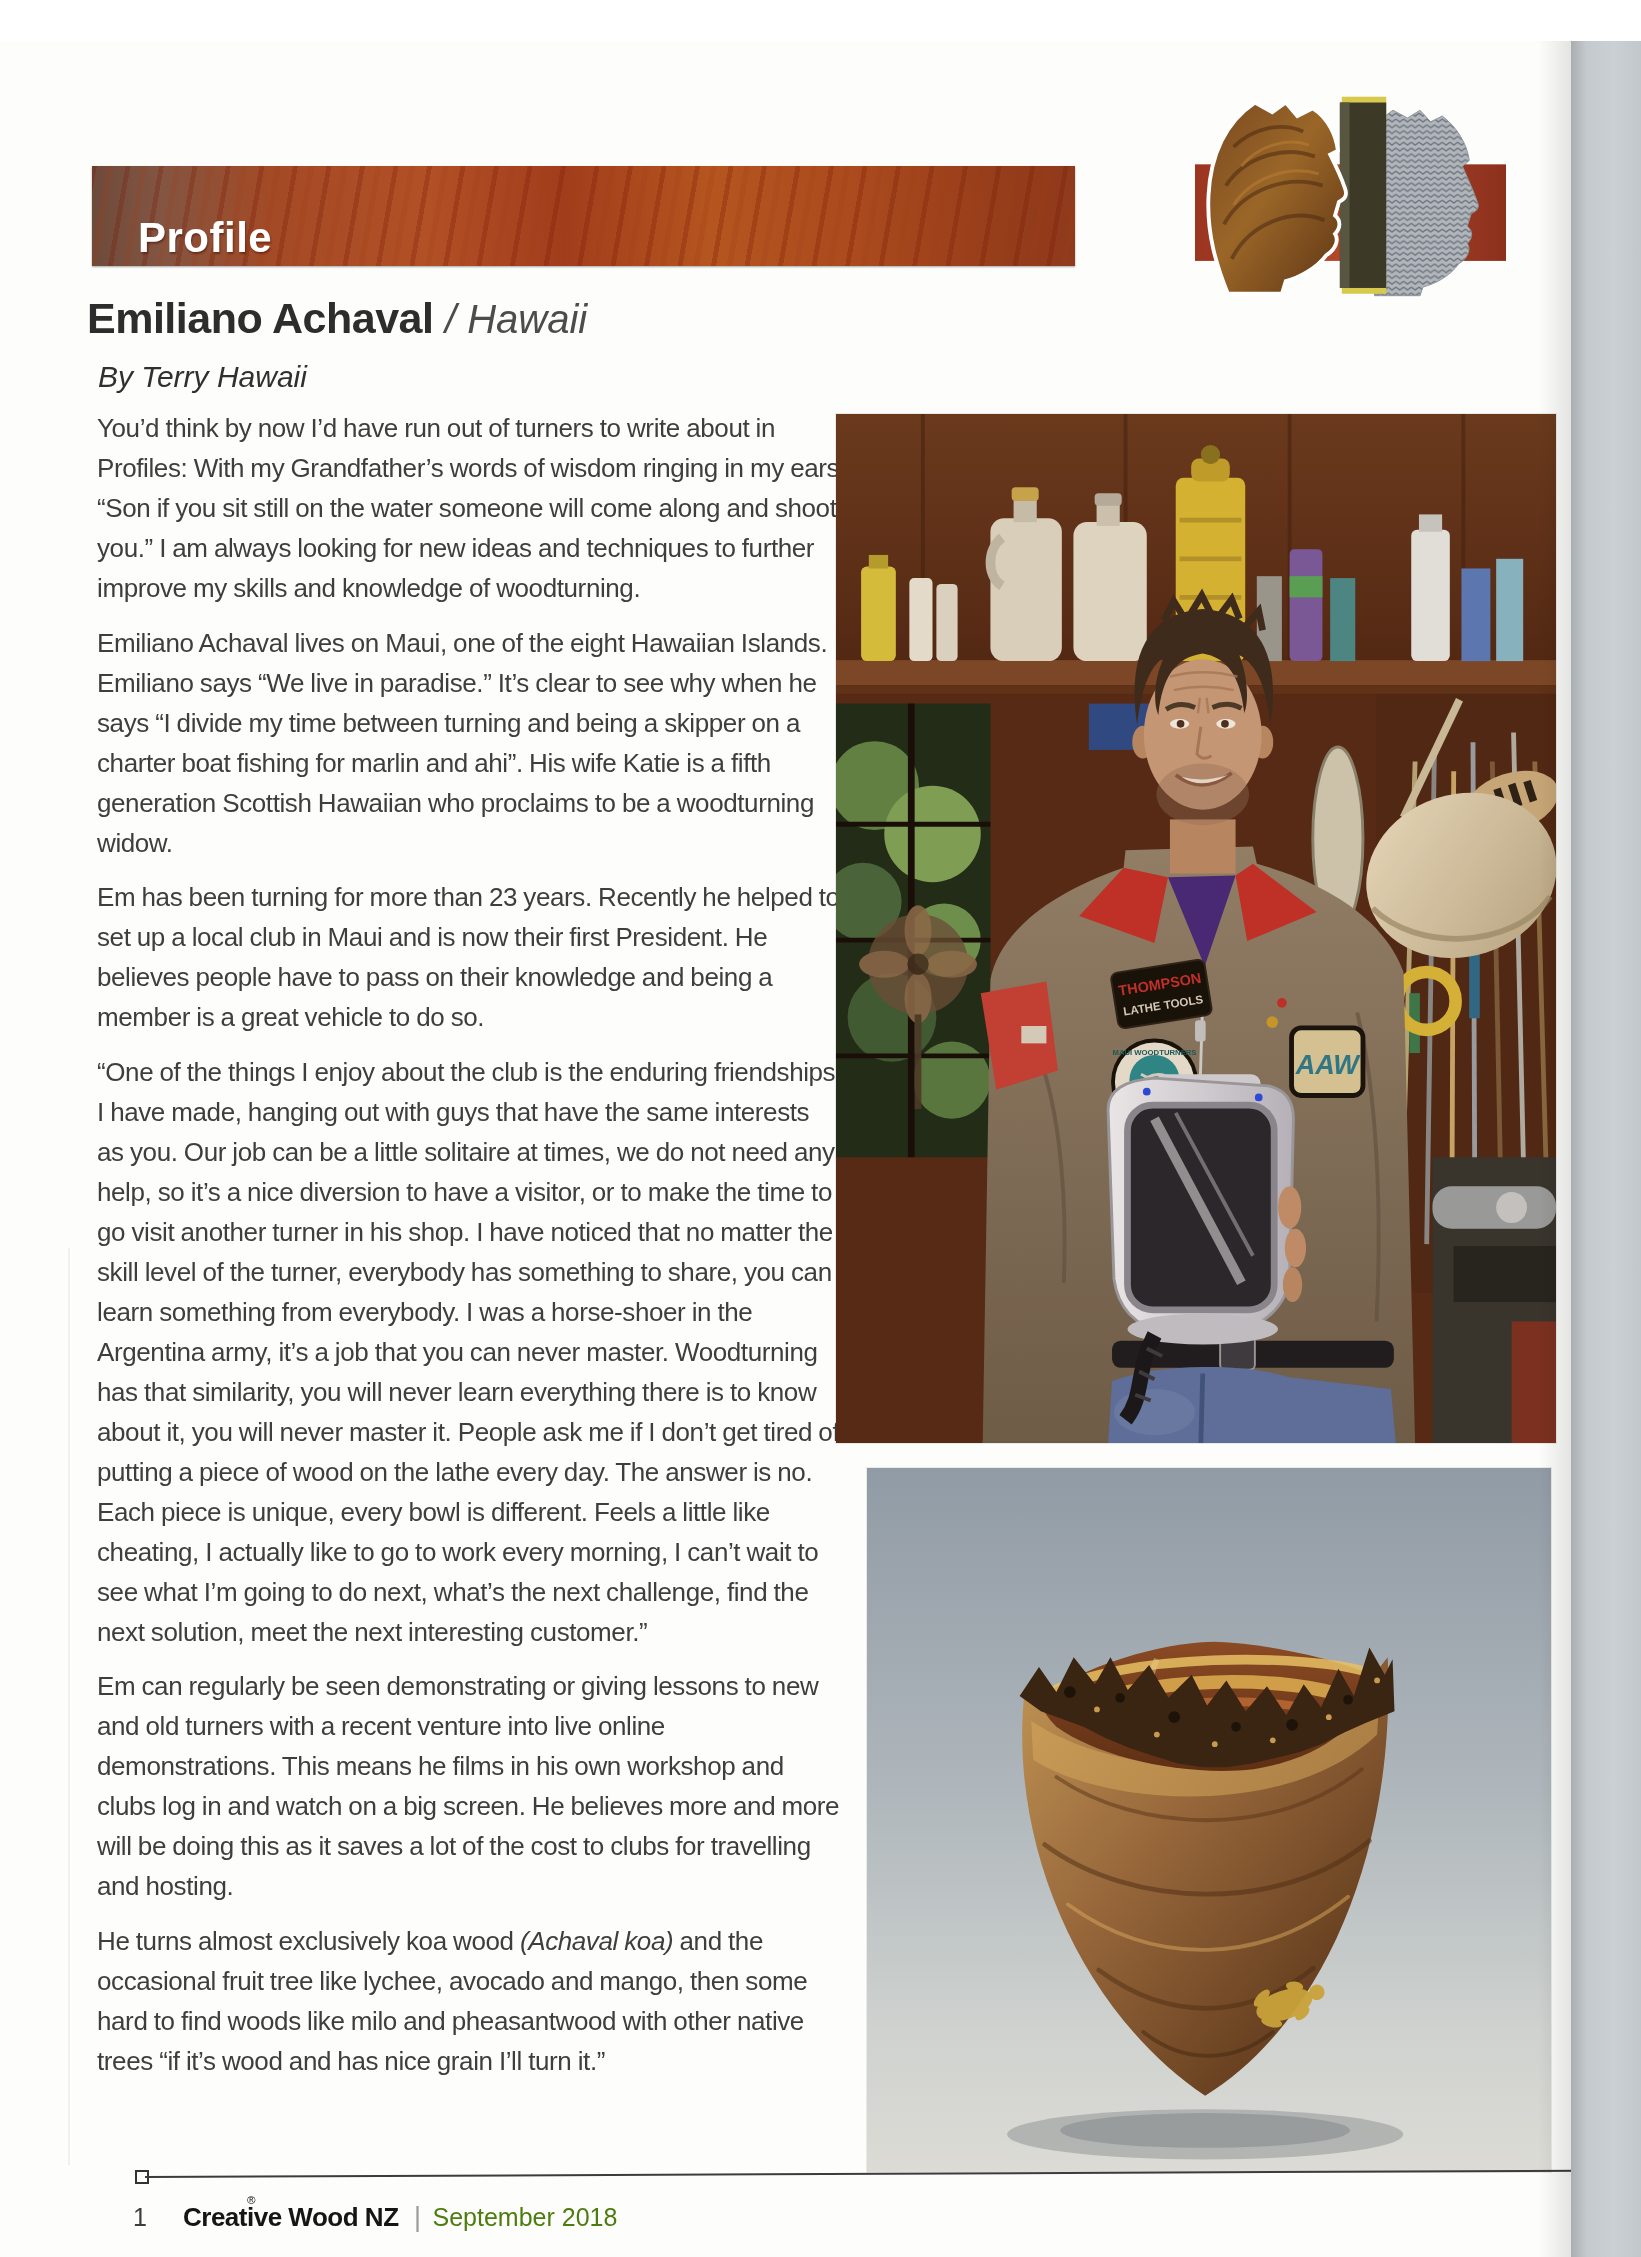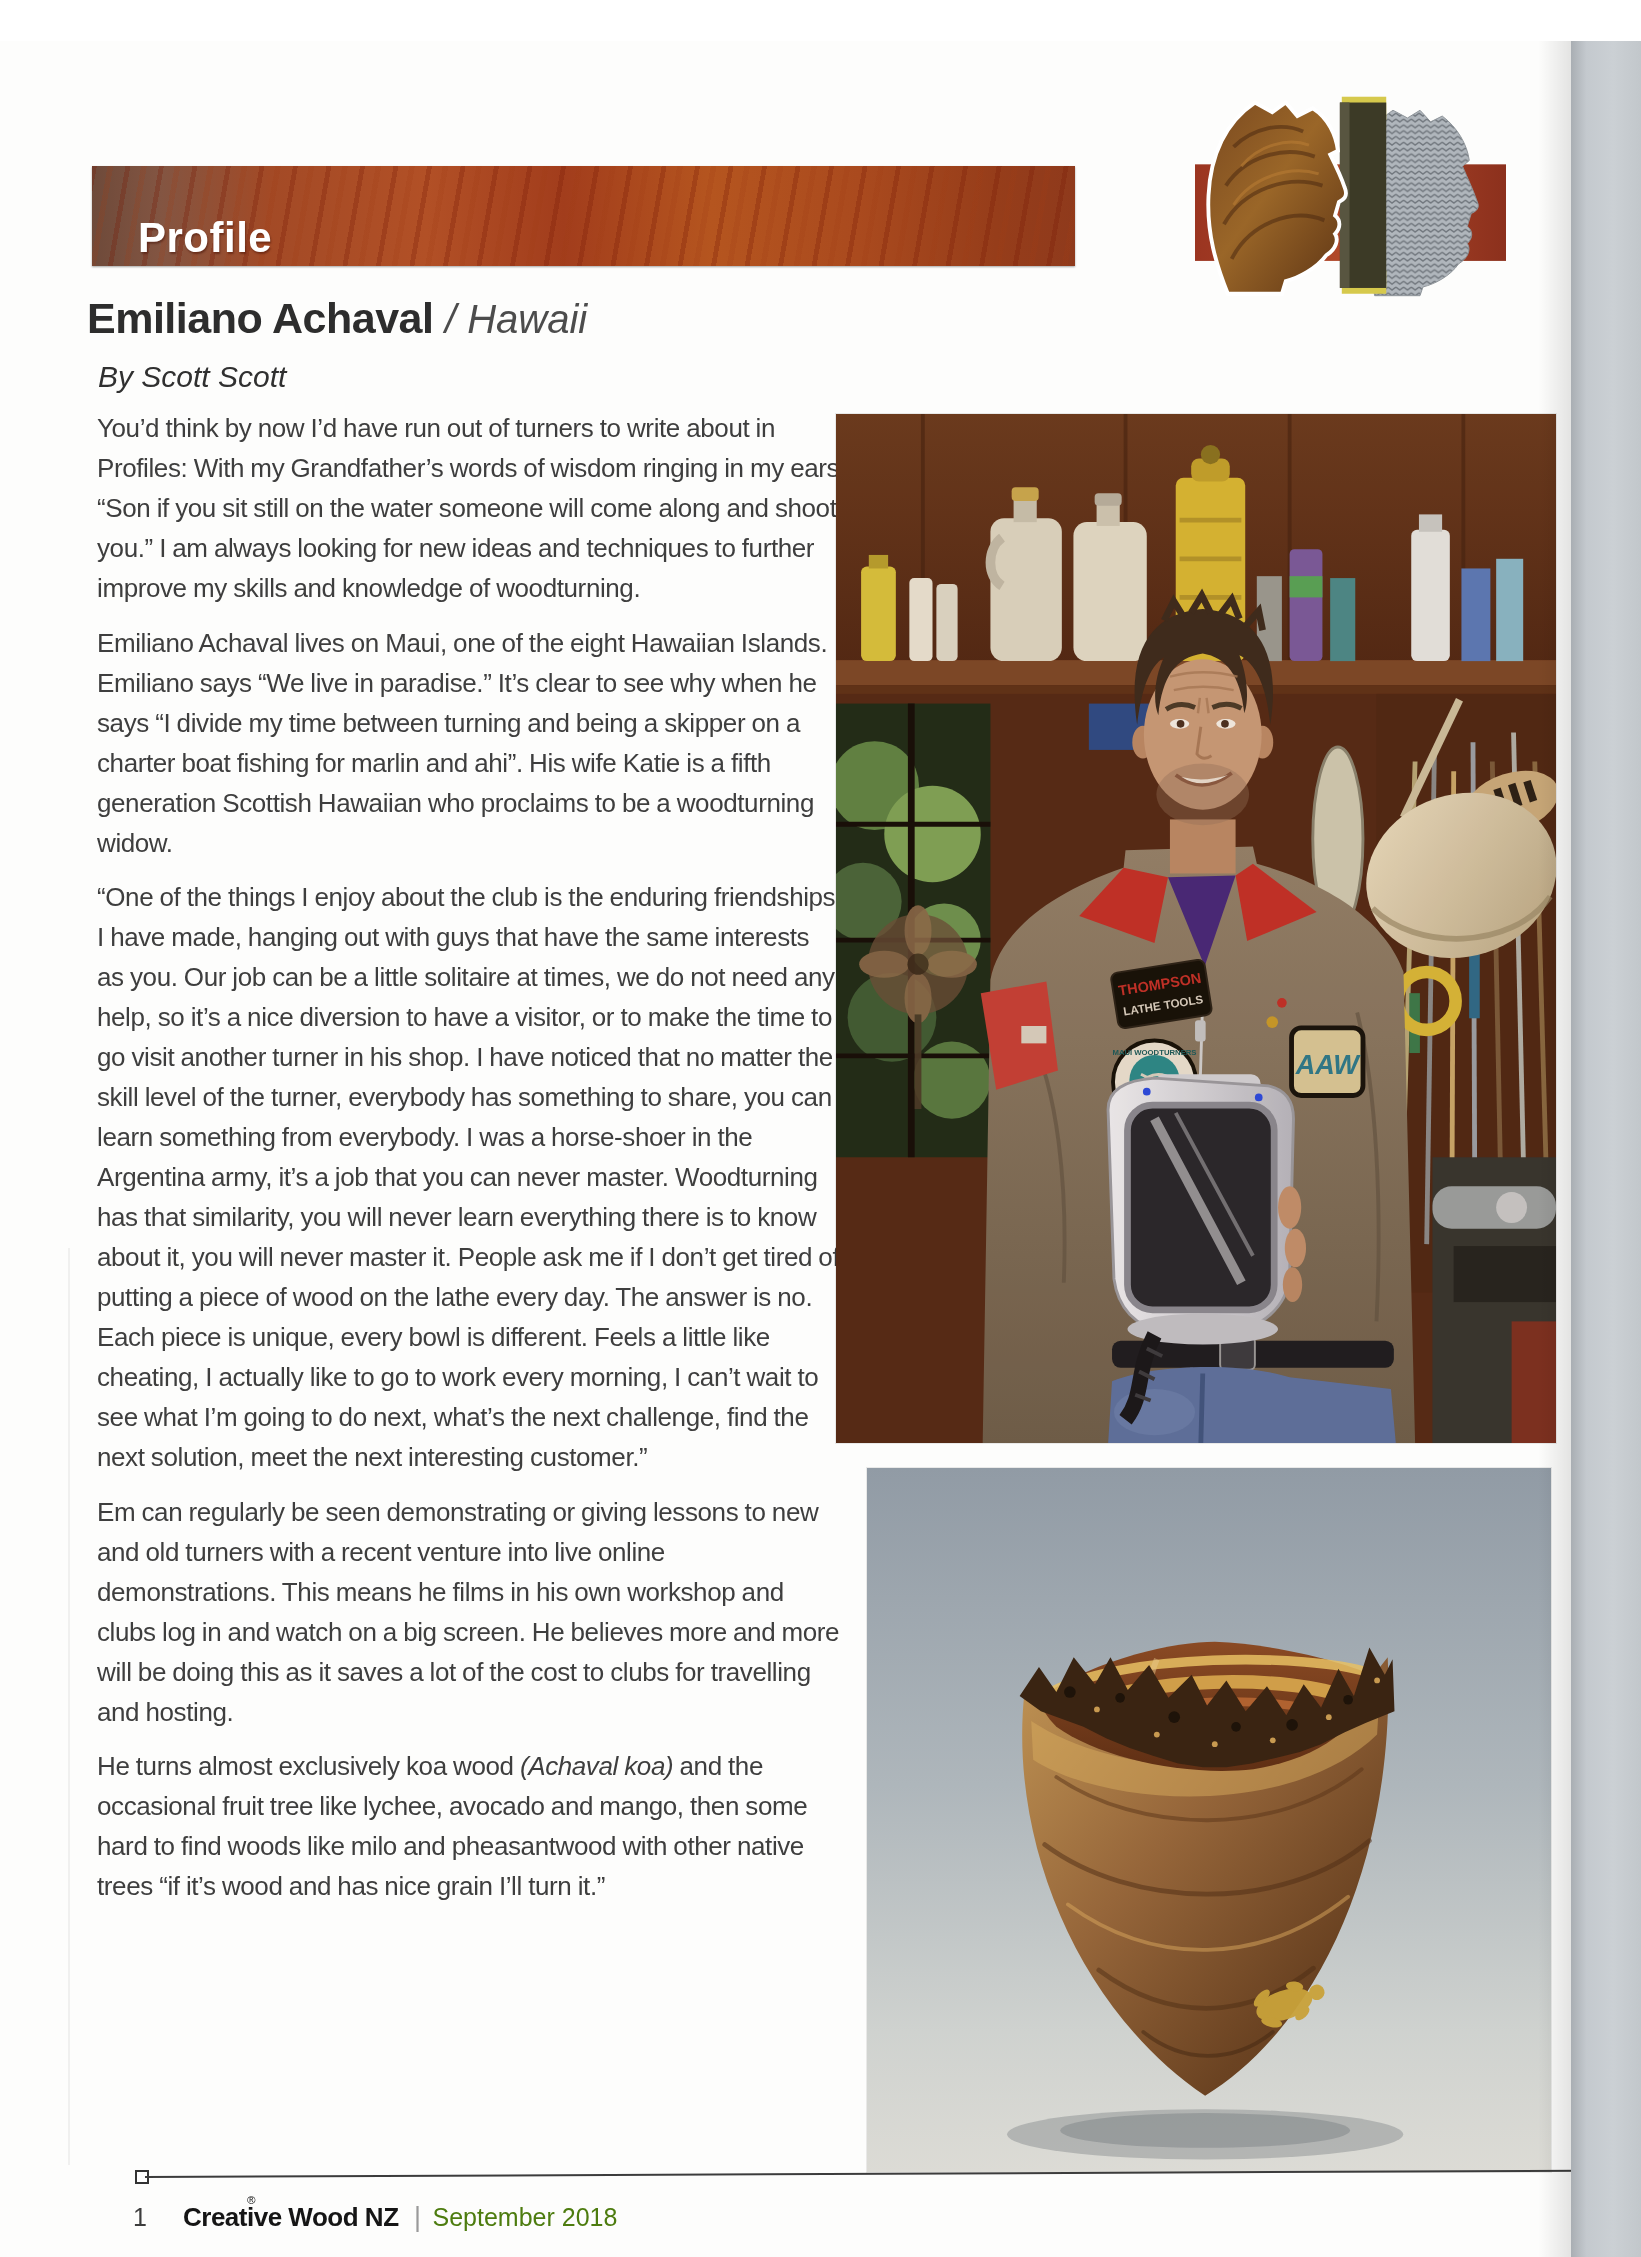--- a/index.html
+++ b/index.html
@@ -94,25 +94,26 @@
       <path fill="url(#woodheadg)" stroke="#ffffff" stroke-width="4" d="M62,14 L80,24 L94,14 L106,28 L122,20 C138,30 146,48 148,64 L140,68 C145,78 151,90 155,102 C159,112 153,115 149,117 L145,131 C151,136 151,144 145,150 C149,156 146,166 136,172 C126,186 106,196 94,199 L90,212 L34,212 C22,182 12,150 14,110 C16,68 32,34 62,14 Z"></path>
       <path d="M40,60 C60,40 90,34 112,44 M32,100 C52,70 92,58 124,70 M30,140 C50,104 96,88 132,100 M38,176 C56,140 100,122 134,136" stroke="#4c2a10" stroke-width="4" fill="none" opacity=".55"></path>
       <path d="M48,80 C66,58 96,50 118,58 M40,120 C58,92 98,78 128,88" stroke="#b87c34" stroke-width="3" fill="none" opacity=".6"></path>
     </svg>
   </div>
 
   <h1 class="title">
     <span class="t-name">Emiliano Achaval</span>
     <span class="t-region">/ Hawaii</span>
   </h1>
-  <div class="byline">By Scott Scott</div>
+  <div class="byline">By Terry Hawaii</div>
 
   <div class="body-col">
     <p>You’d think by now I’d have run out of turners to write about in Profiles: With my Grandfather’s words of wisdom ringing in my ears “Son if you sit still on the water someone will come along and shoot you.” I am always looking for new ideas and techniques to further improve my skills and knowledge of woodturning.</p>
     <p>Emiliano Achaval lives on Maui, one of the eight Hawaiian Islands. Emiliano says “We live in paradise.” It’s clear to see why when he says “I divide my time between turning and being a skipper on a charter boat fishing for marlin and ahi”. His wife Katie is a fifth generation Scottish Hawaiian who proclaims to be a woodturning widow.</p>
+    <p>Em has been turning for more than 23 years. Recently he helped to set up a local club in Maui and is now their first President. He believes people have to pass on their knowledge and being a member is a great vehicle to do so.</p>
     <p>“One of the things I enjoy about the club is the enduring friendships I have made, hanging out with guys that have the same interests as you. Our job can be a little solitaire at times, we do not need any help, so it’s a nice diversion to have a visitor, or to make the time to go visit another turner in his shop. I have noticed that no matter the skill level of the turner, everybody has something to share, you can learn something from everybody. I was a horse-shoer in the Argentina army, it’s a job that you can never master. Woodturning has that similarity, you will never learn everything there is to know about it, you will never master it. People ask me if I don’t get tired of putting a piece of wood on the lathe every day. The answer is no. Each piece is unique, every bowl is different. Feels a little like cheating, I actually like to go to work every morning, I can’t wait to see what I’m going to do next, what’s the next challenge, find the next solution, meet the next interesting customer.”</p>
     <p>Em can regularly be seen demonstrating or giving lessons to new and old turners with a recent venture into live online demonstrations. This means he films in his own workshop and clubs log in and watch on a big screen. He believes more and more will be doing this as it saves a lot of the cost to clubs for travelling and hosting.</p>
     <p><span>He turns almost exclusively koa wood </span><em>(Achaval koa)</em><span> and the occasional fruit tree like lychee, avocado and mango, then some hard to find woods like milo and pheasantwood with other native trees “if it’s wood and has nice grain I’ll turn it.”</span></p>
   </div>
 
   <div class="photo photo-portrait">
     <svg viewBox="0 0 746 1066" preserveAspectRatio="none">
       <defs>
         <linearGradient id="wallg" x1="0" y1="0" x2="0" y2="1">
           <stop offset="0" stop-color="#6a3a1e"></stop>

